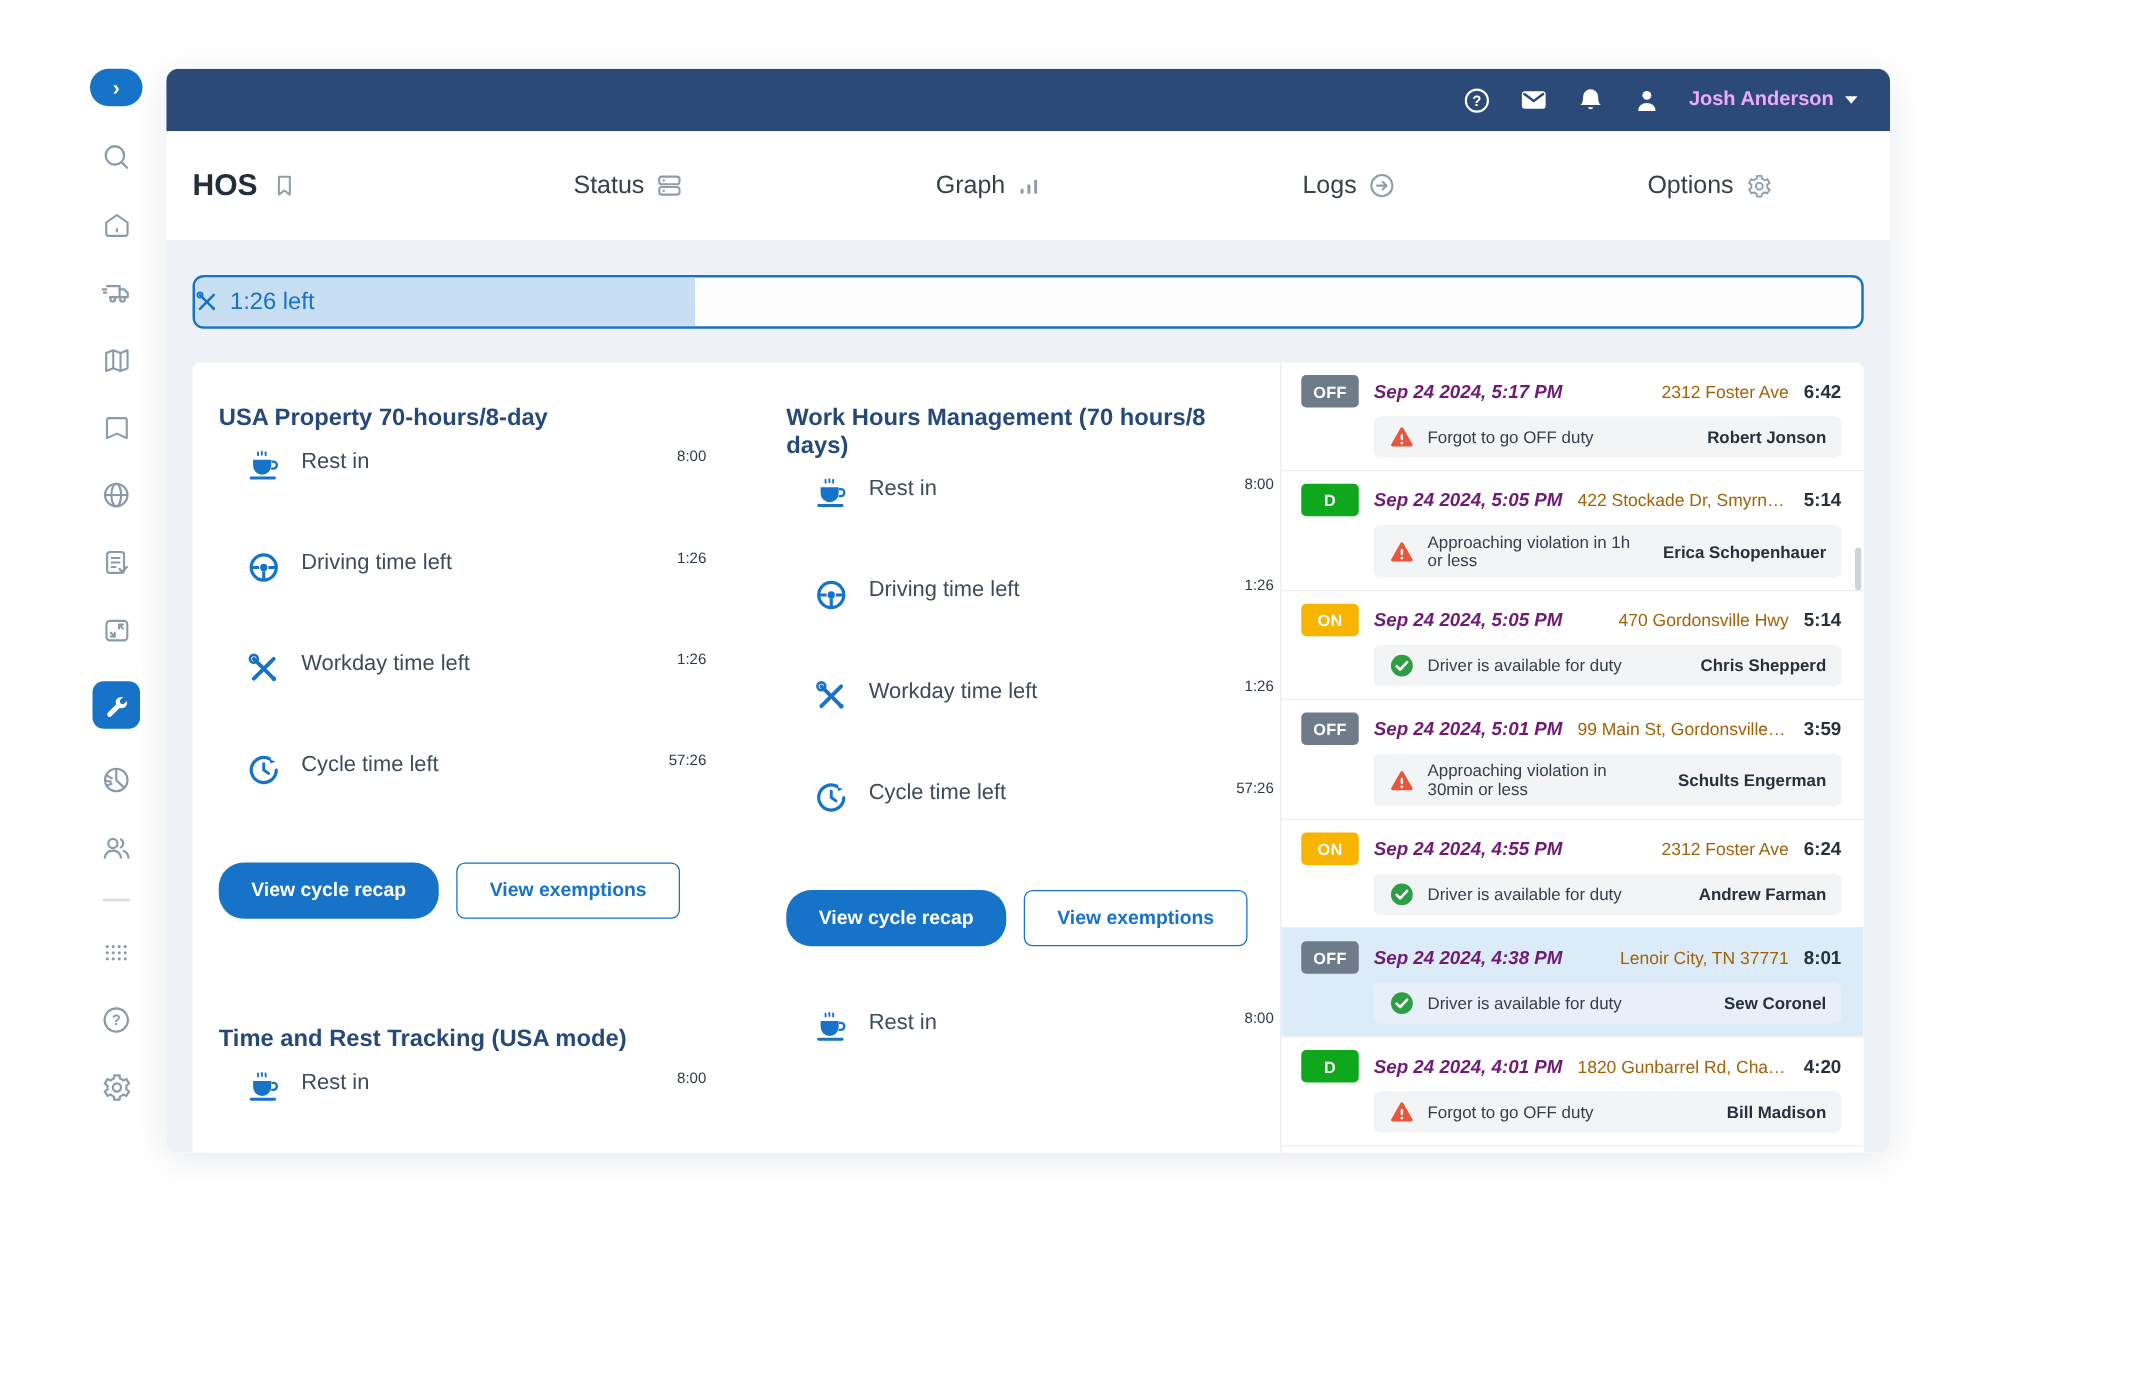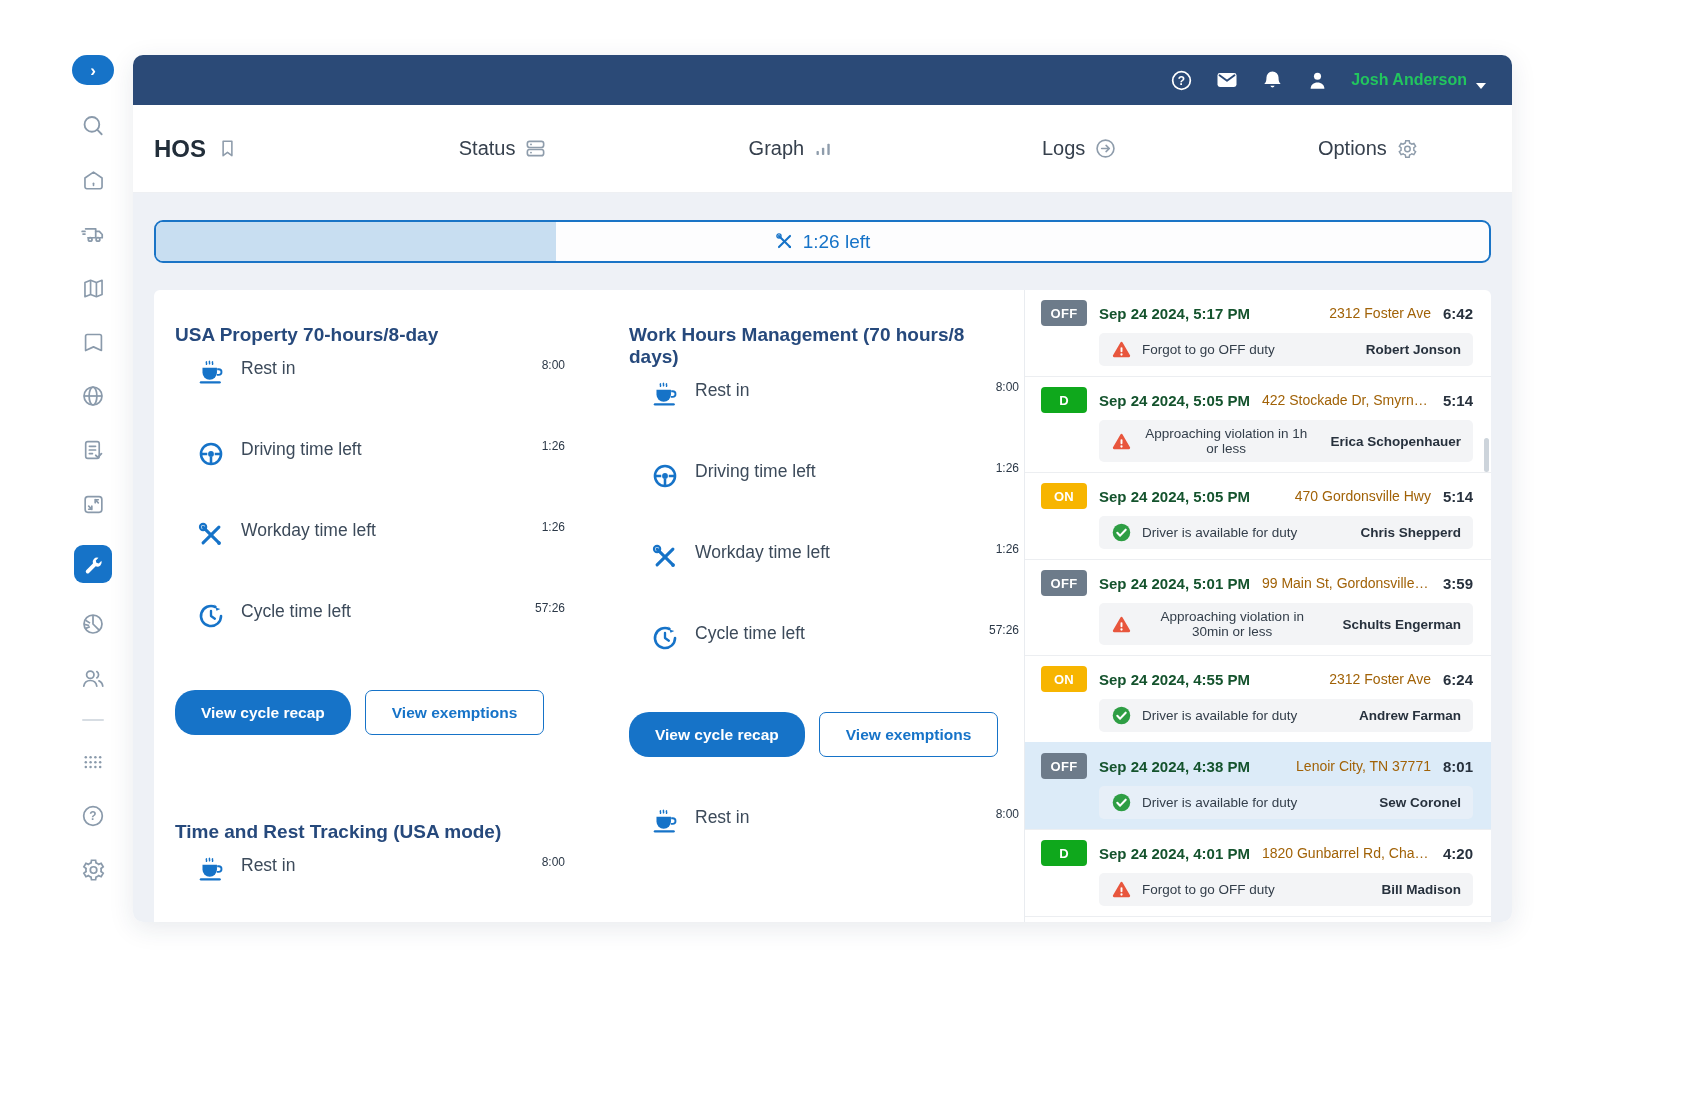--- a/index.html
+++ b/index.html
@@ -11,33 +11,33 @@
   .side-item { width:26px; height:26px; display:flex; align-items:center; justify-content:center; cursor:pointer; }
   .side-pill { width:42px; height:30px; border-radius:15px; background:#1673c8; color:#fff; display:flex; align-items:center; justify-content:center; font-size:17px; font-weight:700; cursor:pointer; }
   .side-active { width:38px; height:38px; border-radius:9px; background:#1673c8; display:flex; align-items:center; justify-content:center; cursor:pointer; }
   .side-divider { width:22px; height:2px; background:#d7dde3; border-radius:1px; }
 
   
   .app { position:absolute; left:133px; top:55px; width:1379px; height:867px; background:#fff; border-radius:10px; overflow:hidden; box-shadow:0 6px 26px rgba(30,50,80,.10); }
 
   .topbar { height:50px; background:#2b4a77; display:flex; align-items:center; justify-content:flex-end; gap:22px; padding:0 26px; }
   .top-icon { display:flex; align-items:center; cursor:pointer; }
-  .user { display:flex; align-items:flex-end; gap:9px; color:#22c55e; font-size:16px; font-weight:700; cursor:pointer; }
+  .user { display:flex; align-items:center; gap:9px; color:#f0abfc; font-size:16px; font-weight:700; cursor:pointer; }
   .caret { width:0; height:0; border-left:5px solid transparent; border-right:5px solid transparent; border-top:6px solid #fff; }
 
   .header { height:88px; background:#fff; display:flex; align-items:center; padding-left:21px; border-bottom:1px solid #eef0f3; }
   .hos { display:flex; align-items:center; gap:11px; width:205px; font-size:24px; font-weight:700; color:#222e3a; }
   .tabs { flex:1; display:flex; }
   .tab { flex:1; display:flex; align-items:center; justify-content:center; gap:9px; font-size:20px; color:#36404d; cursor:pointer; }
 
   .content { position:absolute; top:138px; left:0; right:0; bottom:0; background:#eef1f6; padding:0 21px; }
 
   .progress { position:relative; margin-top:27px; height:43px; background:#fdfdfe; border:2px solid #1a74c6; border-radius:9px; overflow:hidden; }
   .progress-fill { position:absolute; top:0; bottom:0; left:0; background:#c8def1; }
-  .progress-label { position:absolute; inset:0; display:flex; align-items:center; justify-content:center; gap:9px; color:#1673c8; font-size:19px; }
+  .progress-label { position:absolute; inset:0; display:flex; align-items:center; gap:9px; color:#1673c8; font-size:19px; }
 
   .panel { margin-top:27px; height:calc(100% - 97px); background:#fff; border-radius:6px 6px 0 0; display:flex; overflow:hidden; }
 
   .cards { flex:1; padding:20px 0 0 21px; display:grid; grid-template-columns:390px 390px; column-gap:64px; row-gap:50px; align-content:start; }
   .card-title { font-size:19px; font-weight:700; color:#26497c; margin:14px 0 12px; }
   .metric { display:flex; align-items:flex-start; gap:15px; height:81px; padding-left:21px; }
   .m-icon { width:30px; height:30px; display:flex; align-items:center; justify-content:center; flex:none; }
   .m-label { flex:1; font-size:17.5px; color:#3c4a5a; }
   .m-value { font-size:12px; color:#2b3847; }
   .btn-row { display:flex; gap:14px; margin-top:8px; }
@@ -46,24 +46,24 @@
   .btn.secondary { background:#fff; color:#1673c8; border:1.5px solid #1673c8; }
 
   
   .activity { width:467px; border-left:1px solid #e9ecf0; position:relative; overflow:hidden; }
   .entry { padding:10px 18px 10px 16px; border-top:1px solid #eceef1; cursor:pointer; }
   .entry:first-child { border-top:none; }
   .entry.highlight { background:#dcebf8; border-top-color:#dcebf8; }
   .e-row1 { display:flex; align-items:center; gap:12px;justify-content:center; }
   .badge { width:46px; height:26px; border-radius:4px; color:#fff; font-size:13px; font-weight:700; display:flex; align-items:center; justify-content:center; letter-spacing:.3px; flex:none; }
   .badge.off { background:#6d7b8a; } .badge.d { background:#0fa81c; } .badge.on { background:#f7b500; }
-  .e-time { font-size:15px; font-weight:700; color:#14532d; white-space:nowrap; }
+  .e-time { font-size:15px; font-weight:700; color:#701a75; white-space:nowrap;font-style:italic; }
   .e-addr { margin-left:auto; font-size:14px; color:#a16207; white-space:nowrap; overflow:hidden; text-overflow:ellipsis; }
   .e-dur { font-size:15px; font-weight:700; color:#27313d; flex:none; }
-  .alert { margin:7px 0 0 58px; background:#f3f4f6; border-radius:5px; padding:6px 12px; display:flex; align-items:center; gap:10px;text-align:center; }
+  .alert { margin:7px 0 0 58px; background:#f3f4f6; border-radius:5px; padding:6px 12px; display:flex; align-items:center; gap:10px; }
   .entry.highlight .alert { background:#e7eff8; }
   .alert-icon { display:flex; flex:none; }
   .alert-text { font-size:13.5px; color:#333e4a; }
   .alert-name { margin-left:auto; font-size:13.5px; font-weight:700; color:#27313d; padding-left:10px; white-space:nowrap; }
   .scroll-thumb { position:absolute; right:2px; top:148px; width:5px; height:34px; border-radius:3px; background:#cdd4db; cursor:pointer; }
 </style>
 </head>
 <body>
 
 <div class="stage">

